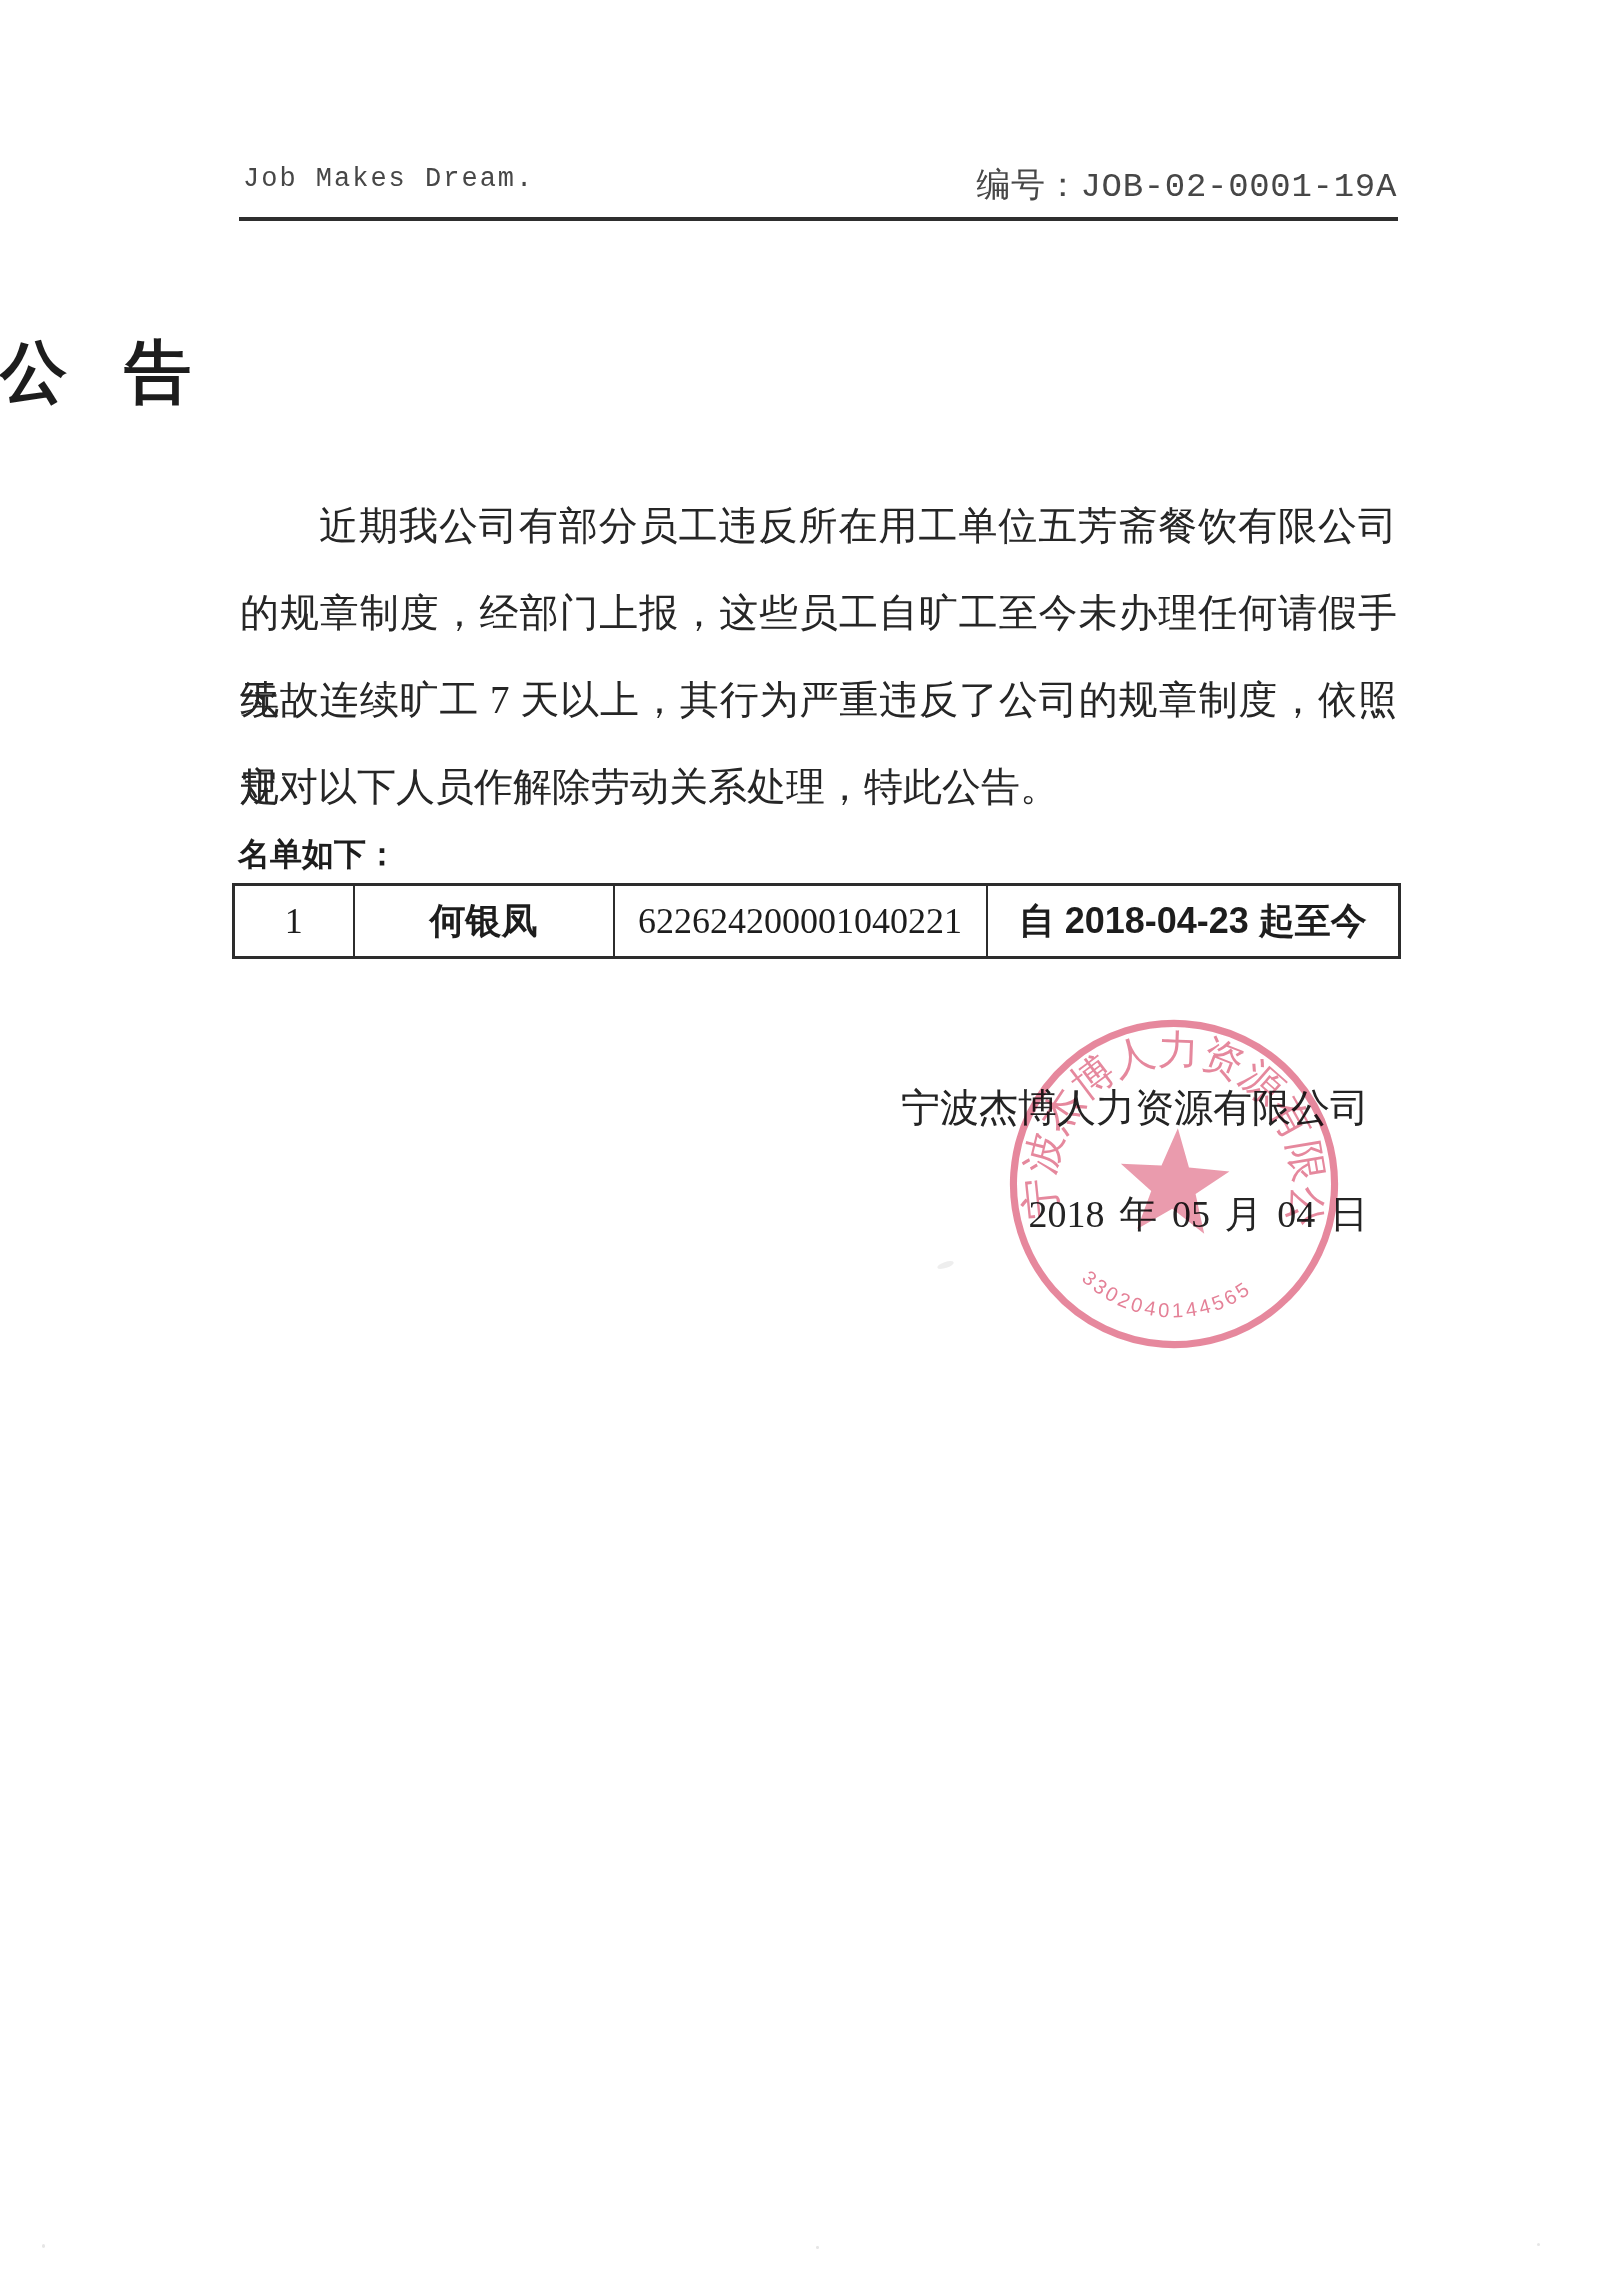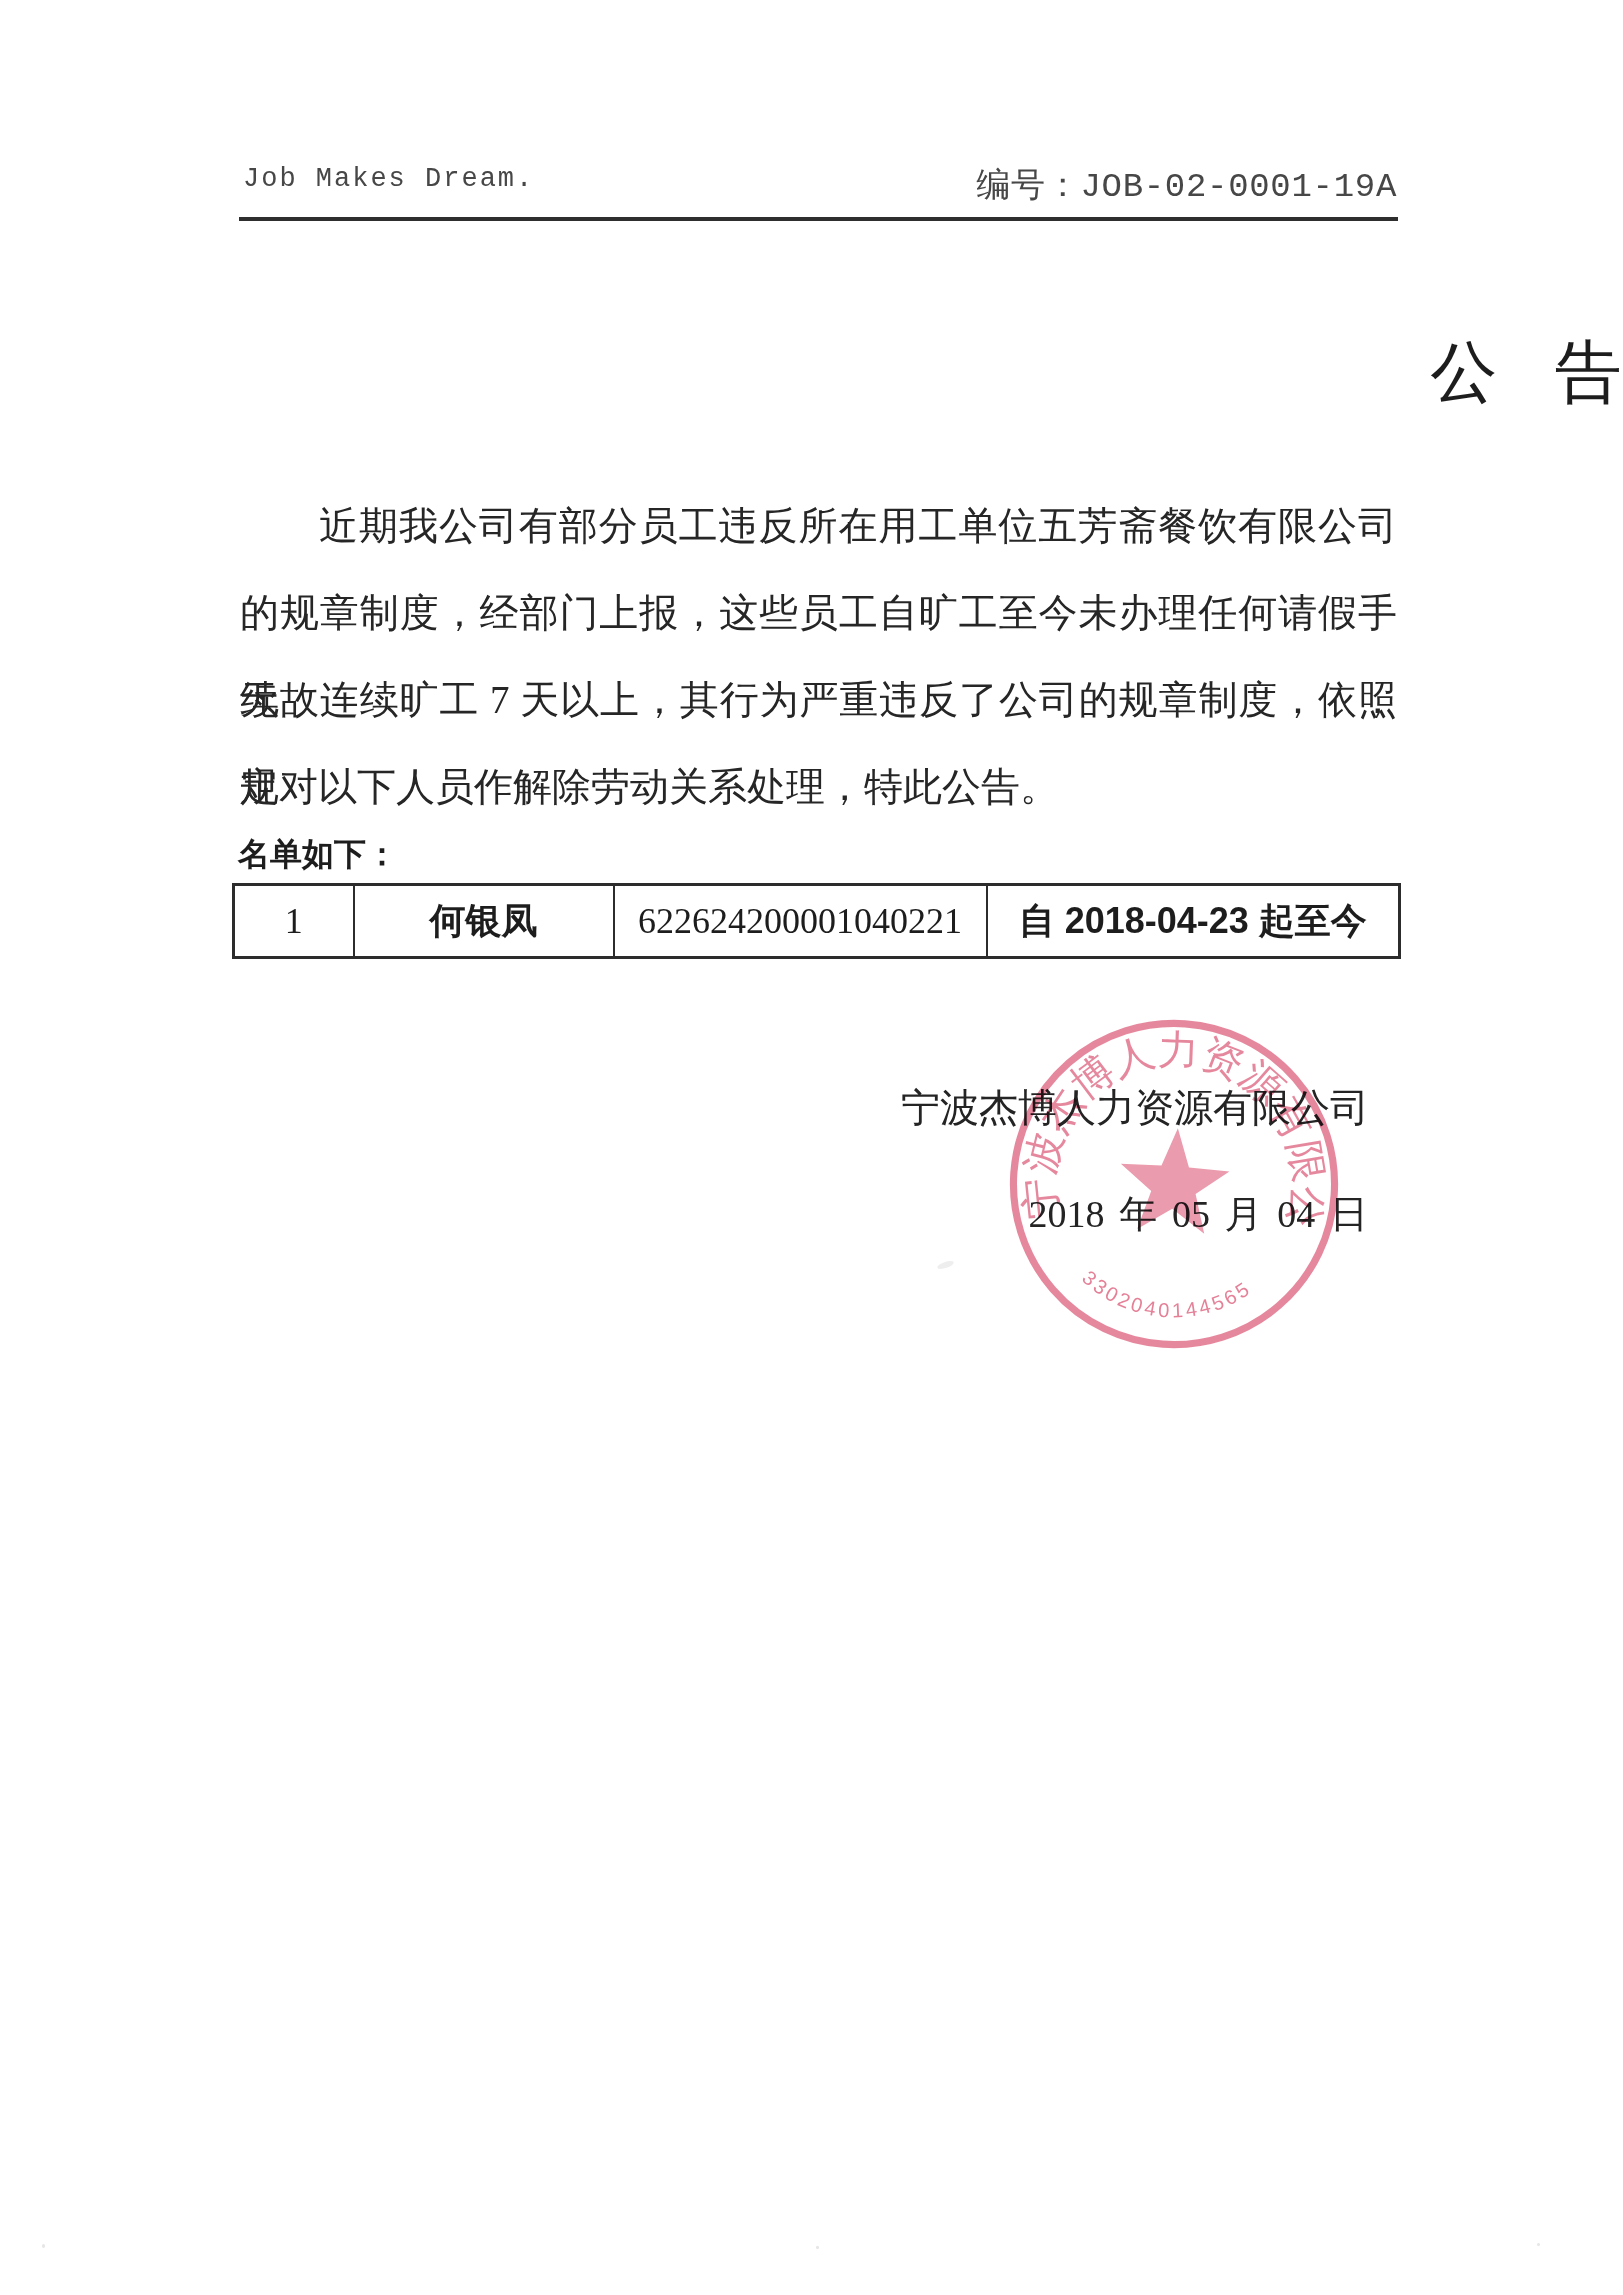--- a/index.html
+++ b/index.html
@@ -24,22 +24,22 @@
     font-size:34px;letter-spacing:0.7px;color:#474747;
     white-space:nowrap;
   }
   .hdr-rule{
     position:absolute;left:239px;top:217px;
     width:1159px;height:3.9px;background:#2e2e2e;
   }
   
   .doc-title{
     position:absolute;left:0;top:327px;width:100%;
-    margin:0;text-align:right;
-    font-size:67px;font-weight:400;color:#1d1d1d;
+    margin:0;text-align:left;
+    font-size:67px;font-weight:700;color:#1d1d1d;
     word-spacing:38px;letter-spacing:1.3px;
   }
   
   .body-text{
     position:absolute;left:240px;top:482px;width:1157px;
     font-size:39px;color:#262626;
   }
   .body-text .line{
     height:87px;line-height:87px;
     text-align:justify;text-align-last:justify;

